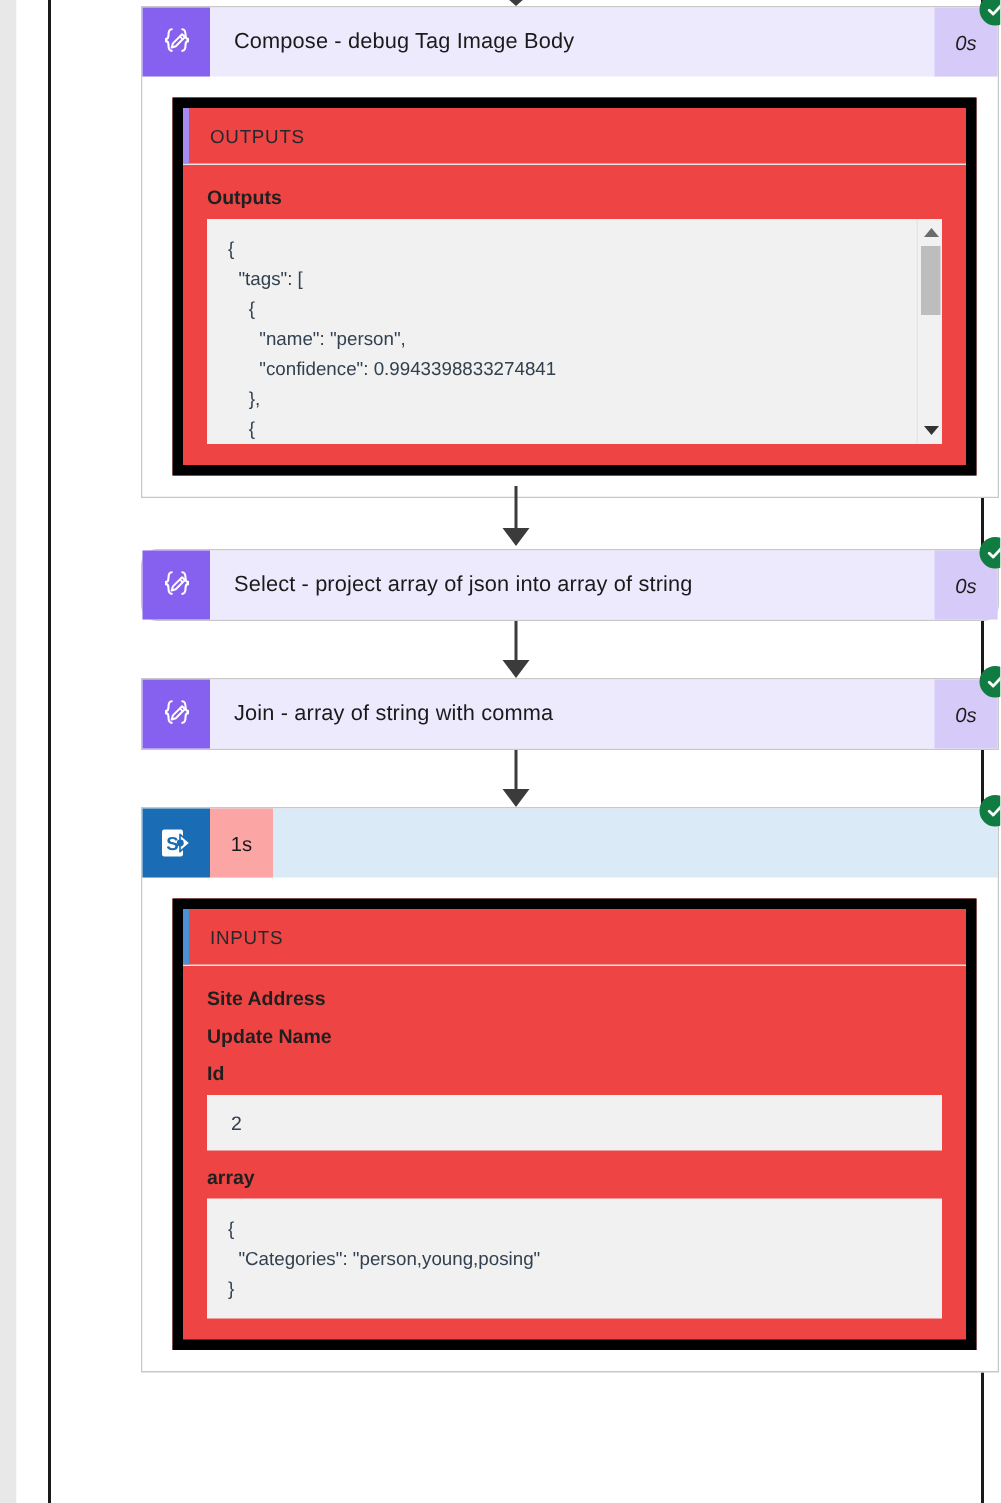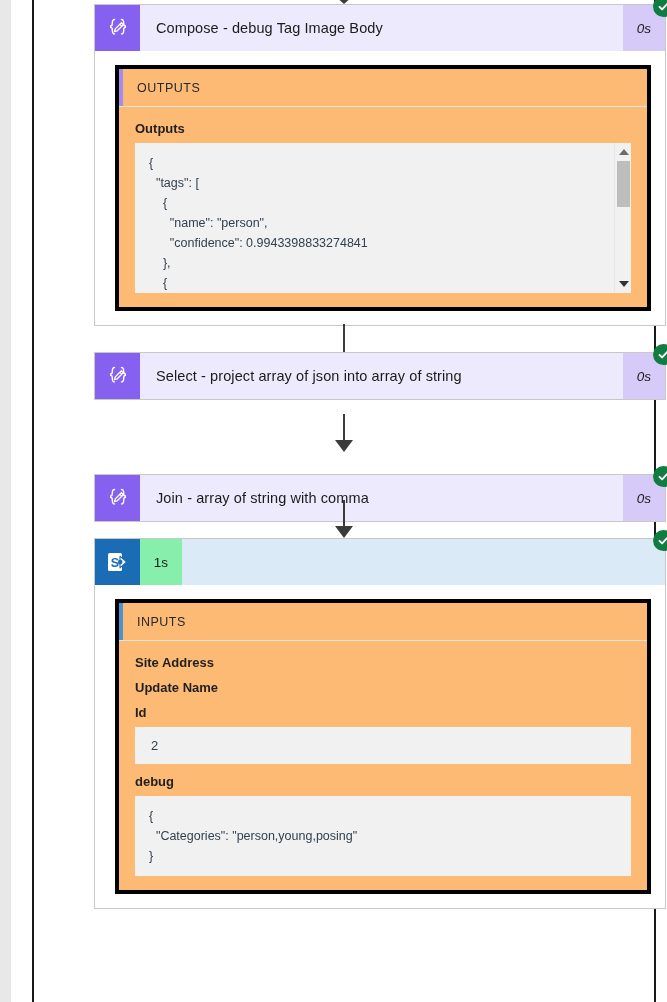--- a/index.html
+++ b/index.html
@@ -95,43 +95,43 @@
   .card-duration {
     width: 42px;
     min-width: 42px;
     display: flex;
     align-items: center;
     justify-content: center;
     font-size: 13.5px;
     color: #1b1b1b;
   }
   .card-duration.purple { background: #d5caf8; font-style: italic; }
-  .card-duration.blue   { background: #86efac; }
+  .card-duration.blue   { background: #fca5a5; }
 
   .status-badge {
     position: absolute;
     top: -9px; right: -9px;
     width: 21px; height: 21px;
     border-radius: 50%;
     background: #107c41;
     display: flex;
     align-items: center;
     justify-content: center;
     z-index: 6;
   }
   .status-badge svg { display: block; }
 
   
   .card-body {
     background: #ffffff;
     padding: 14px 14px 14px 20px;
   }
   .panel {
-    border: 4px solid #000000;
-    background: #fdba74;
+    border: 7px solid #000000;
+    background: #ef4444;
   }
   .panel-header {
     position: relative;
     height: 38px;
     display: flex;
     align-items: center;
     padding-left: 18px;
     border-bottom: 1px solid #e4e4e4;
     font-size: 12.5px;
     letter-spacing: .5px;
@@ -292,21 +292,21 @@
               </div>
             </div>
           </div>
         </div>
       </div>
     </div>
 
     <div class="connector" style="top:324px;height:32px;"></div>
     <div class="arrowhead" style="top:352px;"></div>
 
-    <div class="card" style="top:352px;">
+    <div class="card" style="top:366px;border-radius:11px;">
       <div class="card-header purple">
         <div class="card-icon purple">
           <svg width="28" height="28" viewBox="0 0 28 28" aria-hidden="true">
             <path d="M10.5 5.5c-2 0-2.2 2.2-2.2 4 0 1.6-.5 2.5-1.6 2.5v1.4c1.1 0 1.6.9 1.6 2.5 0 1.8.2 4 2.2 4" fill="none" stroke="#ffffff" stroke-width="1.4" stroke-linecap="round"></path>
             <path d="M17.5 5.5c2 0 2.2 2.2 2.2 4 0 1.6.5 2.5 1.6 2.5v1.4c-1.1 0-1.6.9-1.6 2.5 0 1.8-.2 4-2.2 4" fill="none" stroke="#ffffff" stroke-width="1.4" stroke-linecap="round"></path>
             <path d="M17.4 8.8l-6.1 6.1-.9 2.8 2.8-.9 6.1-6.1z" fill="none" stroke="#ffffff" stroke-width="1.3" stroke-linejoin="round"></path>
             <path d="M15.9 10.3l1.9 1.9" fill="none" stroke="#ffffff" stroke-width="1.1"></path>
           </svg>
         </div>
         <div class="card-title">Select - project array of json into array of string</div>
@@ -315,21 +315,21 @@
           <svg width="13" height="13" viewBox="0 0 13 13" aria-hidden="true">
             <path d="M2.5 6.8l2.6 2.6 5.2-5.6" fill="none" stroke="#ffffff" stroke-width="1.9" stroke-linecap="round" stroke-linejoin="round"></path>
           </svg>
         </div>
       </div>
     </div>
 
     <div class="connector" style="top:414px;height:32px;"></div>
     <div class="arrowhead" style="top:440px;"></div>
 
-    <div class="card" style="top:474px;">
+    <div class="card" style="top:452px;">
       <div class="card-header purple">
         <div class="card-icon purple">
           <svg width="28" height="28" viewBox="0 0 28 28" aria-hidden="true">
             <path d="M10.5 5.5c-2 0-2.2 2.2-2.2 4 0 1.6-.5 2.5-1.6 2.5v1.4c1.1 0 1.6.9 1.6 2.5 0 1.8.2 4 2.2 4" fill="none" stroke="#ffffff" stroke-width="1.4" stroke-linecap="round"></path>
             <path d="M17.5 5.5c2 0 2.2 2.2 2.2 4 0 1.6.5 2.5 1.6 2.5v1.4c-1.1 0-1.6.9-1.6 2.5 0 1.8-.2 4-2.2 4" fill="none" stroke="#ffffff" stroke-width="1.4" stroke-linecap="round"></path>
             <path d="M17.4 8.8l-6.1 6.1-.9 2.8 2.8-.9 6.1-6.1z" fill="none" stroke="#ffffff" stroke-width="1.3" stroke-linejoin="round"></path>
             <path d="M15.9 10.3l1.9 1.9" fill="none" stroke="#ffffff" stroke-width="1.1"></path>
           </svg>
         </div>
         <div class="card-title">Join - array of string with comma</div>
@@ -372,21 +372,21 @@
           </div>
           <div class="panel-body">
 
             <div class="field-label">Site Address</div>
 
             <div class="field-label">Update Name</div>
 
             <div class="field-label">Id</div>
             <div class="field-value">2</div>
 
-            <div class="field-label">debug</div>
+            <div class="field-label">array</div>
             <div class="code-box auto">
               <div class="code-text">{
   "Categories": "person,young,posing"
 }</div>
             </div>
 
           </div>
         </div>
       </div>
     </div>

